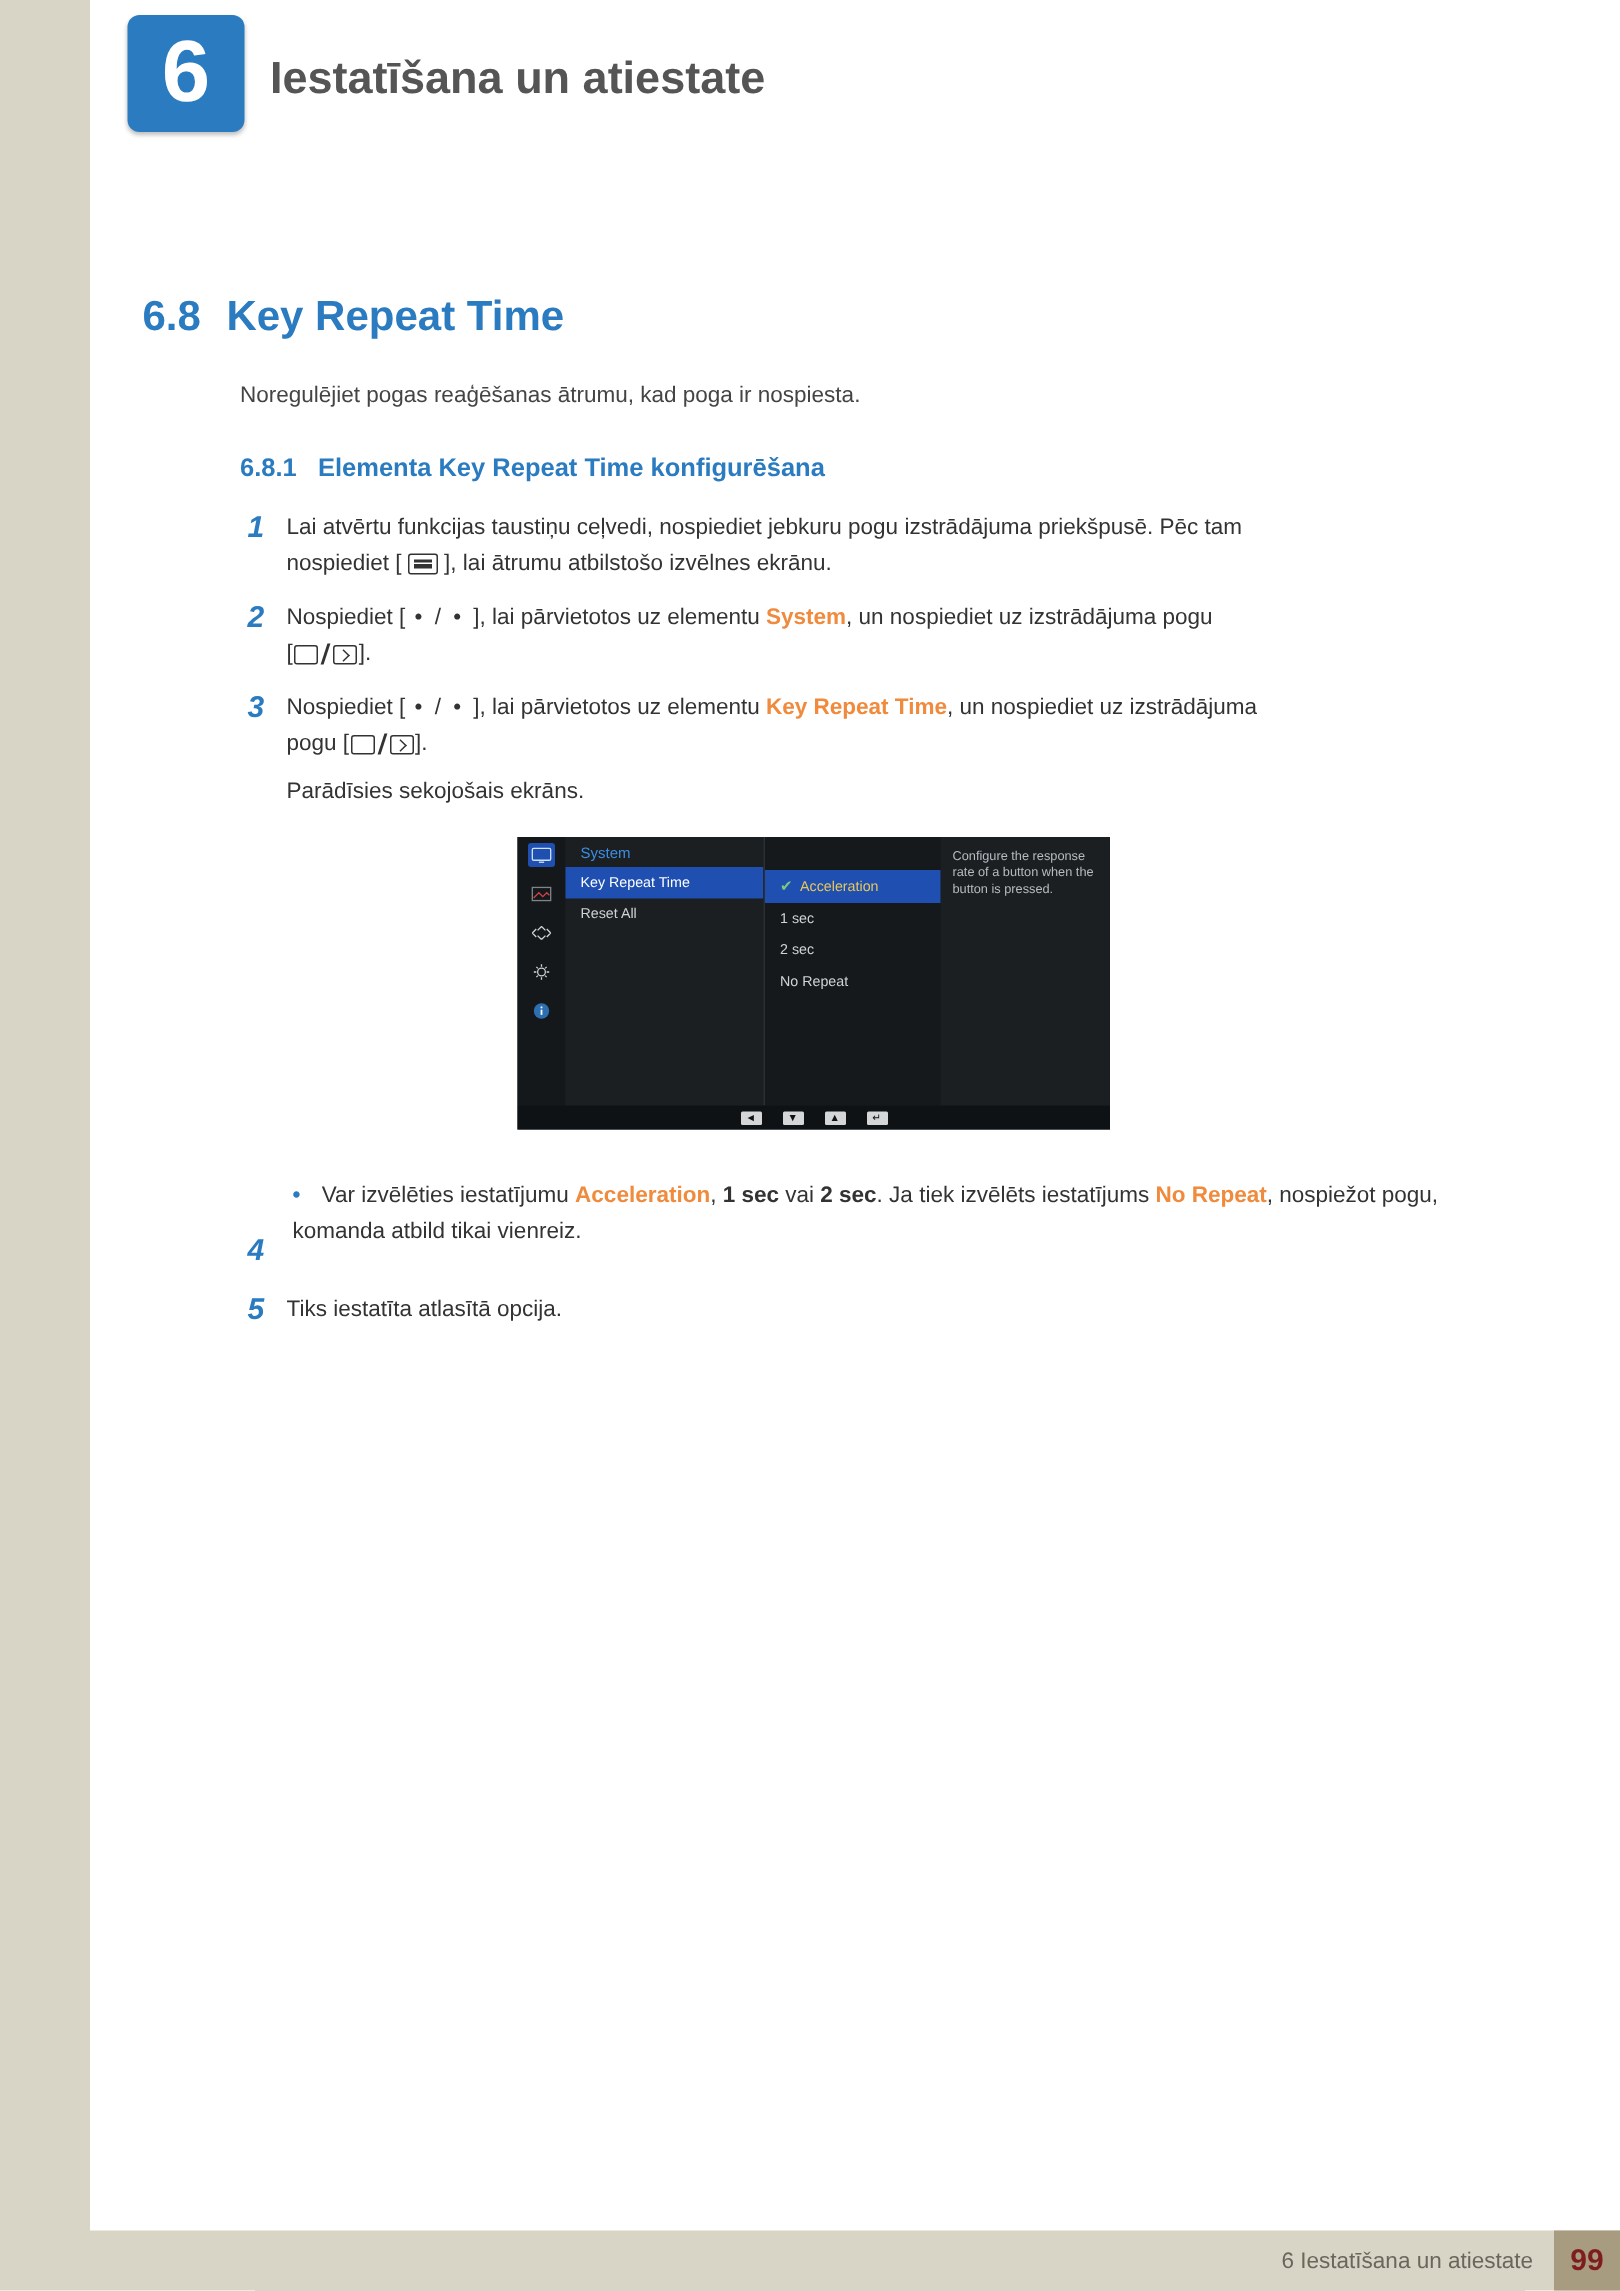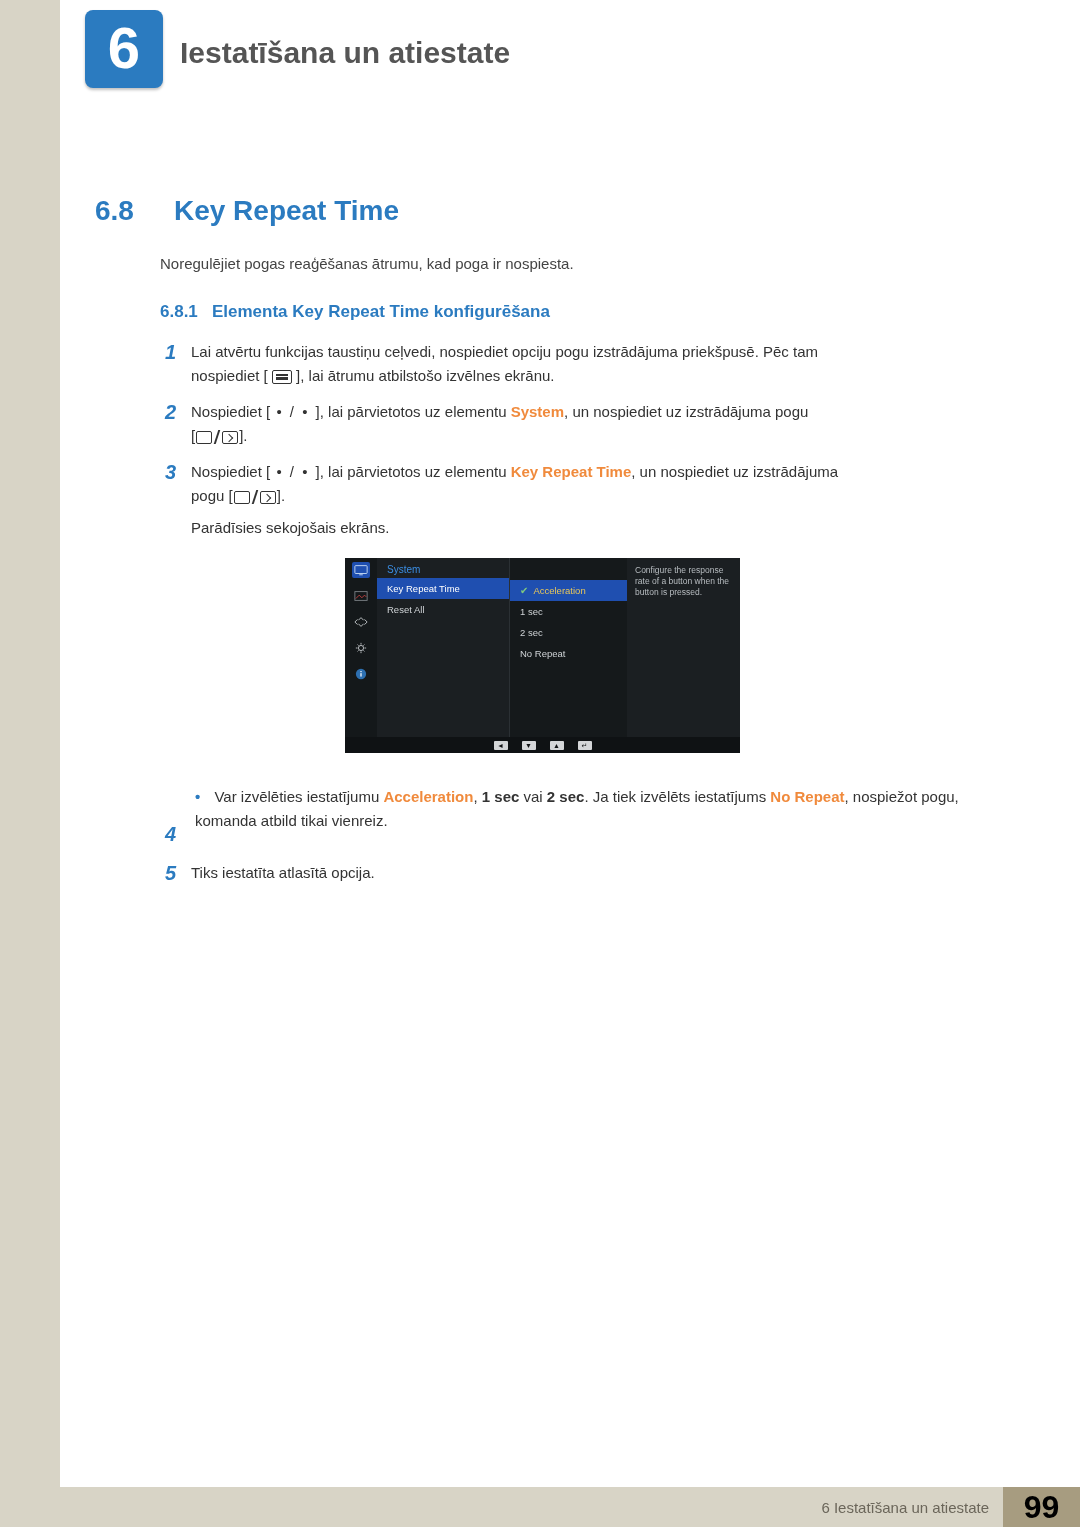--- a/index.html
+++ b/index.html
@@ -34,21 +34,21 @@
     position: absolute;
     left: 180px; top: 36px;
     font-size: 30px;
     font-weight: bold;
     color: #555;
   }
   .section-row {
     position: absolute;
     left: 95px; top: 195px;
     display: flex;
-    gap: 40px;
+    gap: 17px;
     color: #2b7bc0;
     font-size: 28px;
     font-weight: bold;
   }
   .intro {
     position: absolute;
     left: 160px; top: 255px;
     font-size: 15px;
     color: #444;
   }
@@ -196,22 +196,22 @@
     position:absolute; left:60px; right:0; bottom:0;
     height:40px;
     background:#d8d4c6;
     display:flex; justify-content:flex-end; align-items:stretch;
   }
   .footer-text {
     color:#6b665a; font-size:15px; font-weight:normal;
     align-self:center; margin-right:14px;
   }
   .footer-page {
-    width:77px; background:#a79c80;
-    color:#000000; font-size:32px; font-weight:bold;
+    width:44px; background:#a79c80;
+    color:#7f1d1d; font-size:20px; font-weight:bold;
     display:flex; align-items:center; justify-content:center;
   }
 </style>
 </head>
 <body>
 
 <div class="left-margin"></div>
 
 <div class="chapter-badge">6</div>
 <div class="chapter-title">Iestatīšana un atiestate</div>
@@ -225,21 +225,21 @@
 
 <div class="subsection">
   <span>6.8.1</span>&nbsp;&nbsp;
   <span>Elementa Key Repeat Time konfigurēšana</span>
 </div>
 
 <div class="steps">
   <div class="step">
     <div class="step-num">1</div>
     <div class="step-body">
-      <span>Lai atvērtu funkcijas taustiņu ceļvedi, nospiediet opciju pogu izstrādājuma priekšpusē. Pēc tam</span><br>
+      <span>Lai atvērtu funkcijas taustiņu ceļvedi, nospiediet jebkuru pogu izstrādājuma priekšpusē. Pēc tam</span><br>
       <span>nospiediet [</span>
       <span class="inline-icon menu"></span>
       <span>], lai ātrumu atbilstošo izvēlnes ekrānu.</span>
     </div>
   </div>
 
   <div class="step">
     <div class="step-num">2</div>
     <div class="step-body">
       <span>Nospiediet [</span><span class="dots"> • / • </span><span>], lai pārvietotos uz elementu </span><span class="orange">System</span><span>, un nospiediet uz izstrādājuma pogu</span><br>

